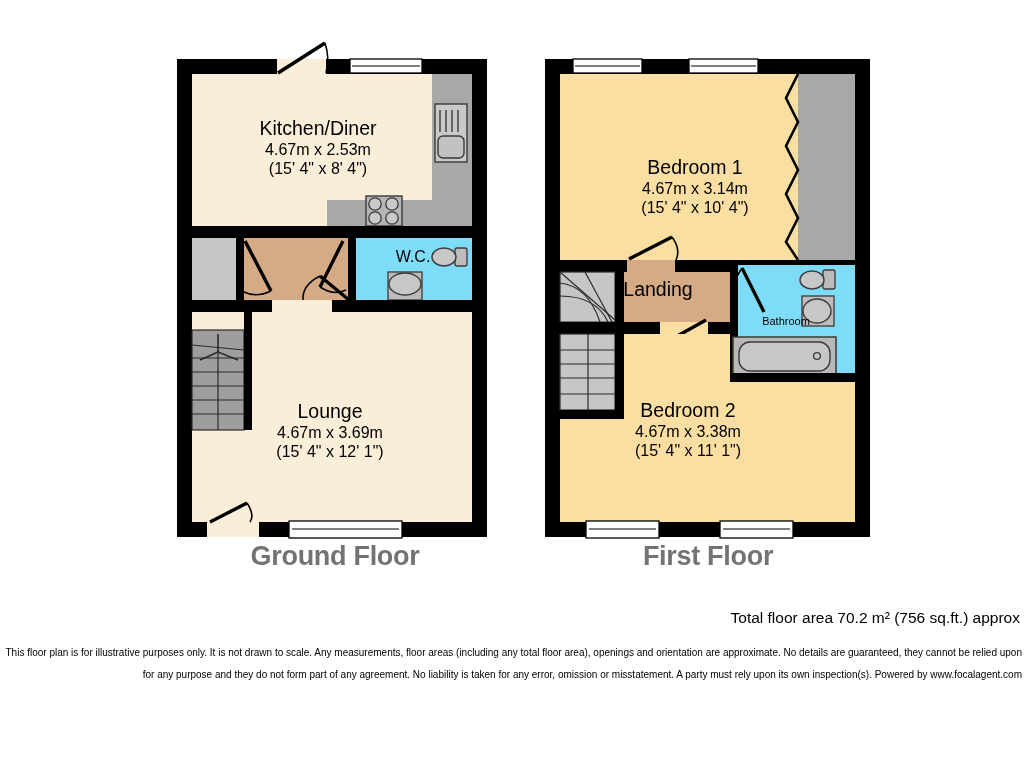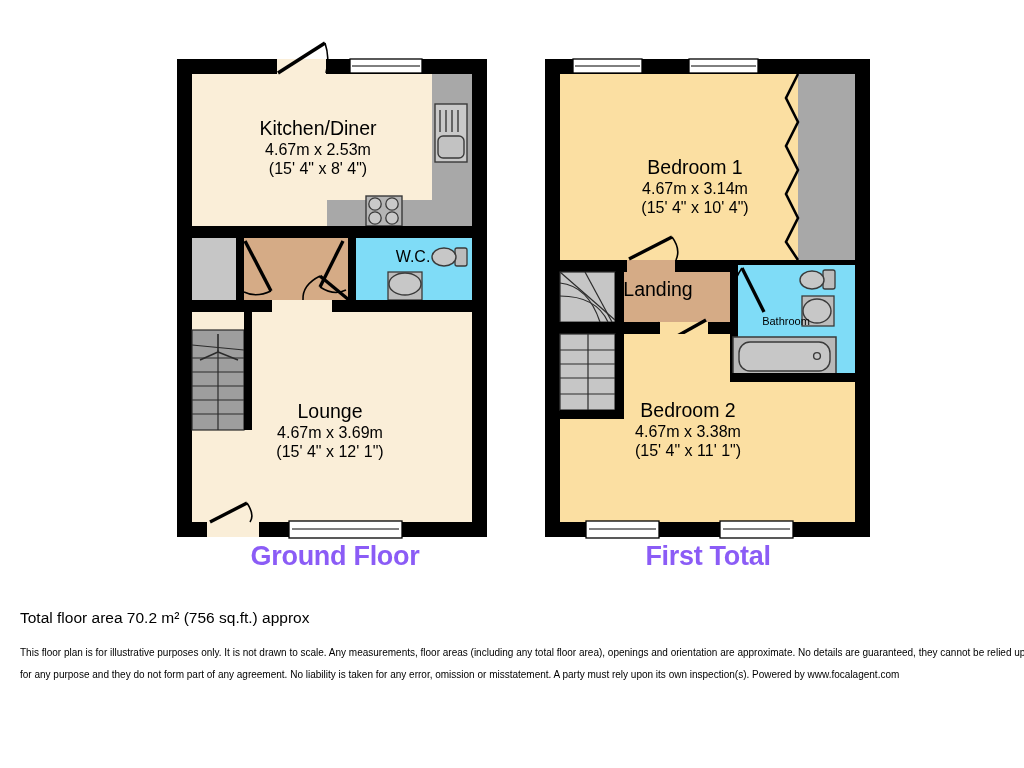--- a/index.html
+++ b/index.html
@@ -22,34 +22,35 @@
     top: 0;
     width: 1024px;
     height: 600px;
   }
   .floor-caption {
     position: absolute;
     font-family: "Liberation Sans", sans-serif;
     font-weight: bold;
     font-size: 27px;
     letter-spacing: -0.3px;
-    color: #8b5cf6;
+    color: #737373;
     text-align: center;
     white-space: nowrap;
   }
   #caption-ground { left: 180px; top: 541px; width: 310px; }
   #caption-first  { left: 548px; top: 541px; width: 320px; }
 
   #footer {
     position: absolute;
     left: 0;
     top: 608px;
     width: 1024px;
-    padding: 0 20px;
+    padding: 0 4px;
     box-sizing: border-box;
+    text-align: right;
   }
   #total-area {
     font-size: 15.5px;
     line-height: 19px;
     color: #000;
     margin: 0 0 15px 0;
     font-family: "Liberation Sans", sans-serif;
   }
   #disclaimer {
     font-size: 10px;
@@ -296,18 +297,18 @@
       <line x1="589" y1="529" x2="656" y2="529" stroke="#000" stroke-width="1"></line>
     </g>
     <g>
       <rect x="720" y="521" width="73" height="17" fill="#ffffff" stroke="#000" stroke-width="1.3"></rect>
       <line x1="723" y1="529" x2="790" y2="529" stroke="#000" stroke-width="1"></line>
     </g>
   </g>
 </svg>
 
 <div class="floor-caption" id="caption-ground">Ground Floor</div>
-<div class="floor-caption" id="caption-first">First Total</div>
+<div class="floor-caption" id="caption-first">First Floor</div>
 
 <div id="footer">
   <p id="total-area">Total floor area 70.2 m² (756 sq.ft.) approx</p>
   <p id="disclaimer">This floor plan is for illustrative purposes only. It is not drawn to scale. Any measurements, floor areas (including any total floor area), openings and orientation are approximate. No details are guaranteed, they cannot be relied upon for any purpose and they do not form part of any agreement. No liability is taken for any error, omission or misstatement. A party must rely upon its own inspection(s). Powered by www.focalagent.com</p>
 </div>
 
 </body></html>

